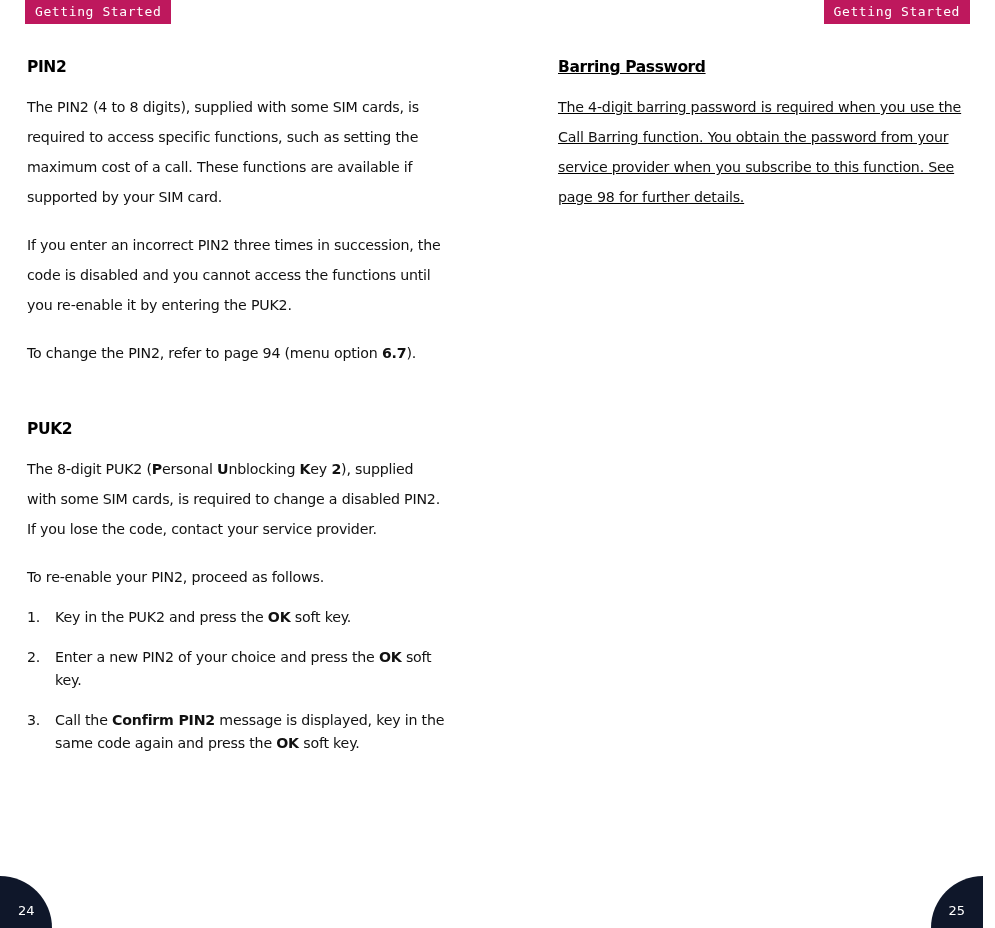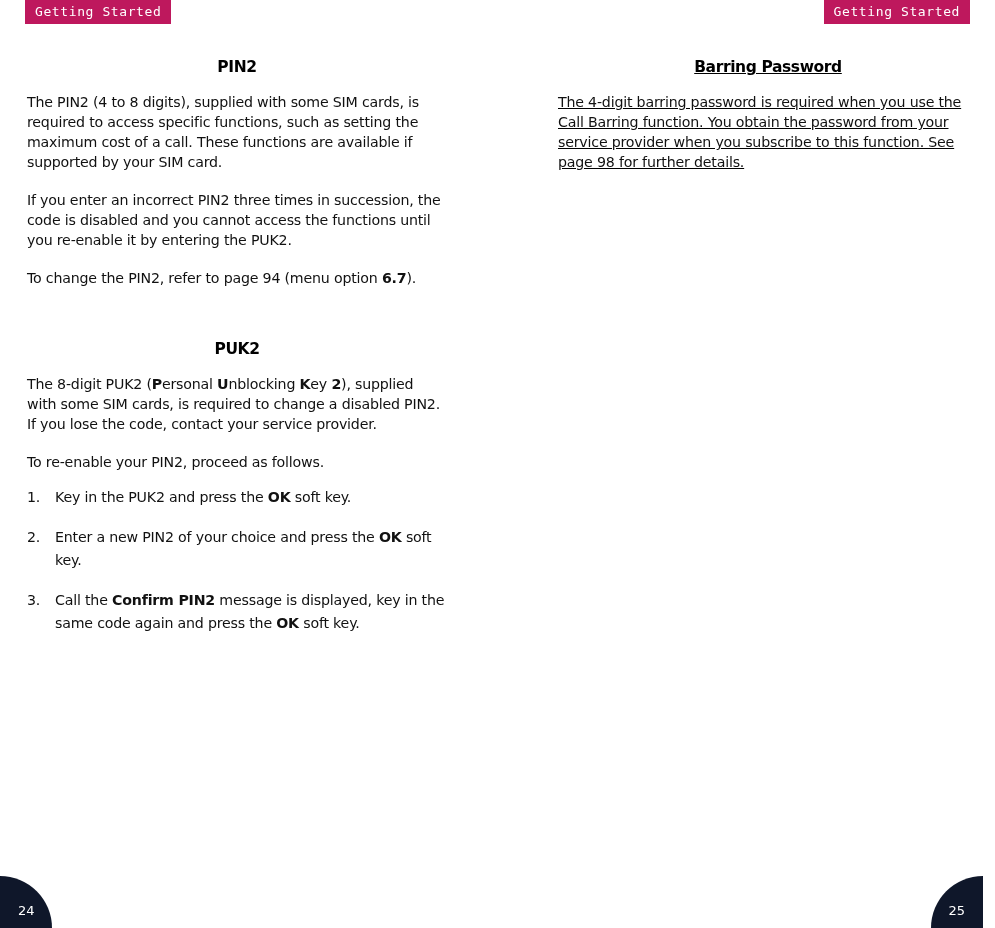--- a/index.html
+++ b/index.html
@@ -39,26 +39,25 @@
   .col-left  { left: 27px;  }
   .col-right { left: 558px; text-decoration: underline; }
 
   h2.heading {
     font-family: "DejaVu Sans", sans-serif;
     font-size: 15.5px;
     font-weight: bold;
     color: #000;
     margin: 0 0 16px 0;
     letter-spacing: -0.4px;
-    text-align: center;
   }
 
   p.body {
     font-size: 14.2px;
-    line-height: 20px;
+    line-height: 30px;
     color: #111;
     margin: 0 0 18px 0;
     letter-spacing: -0.2px;
   }
   p.body.tight { margin-bottom: 14px; }
 
   .spacer-lg { height: 34px; }
 
   
   ol.steps {

